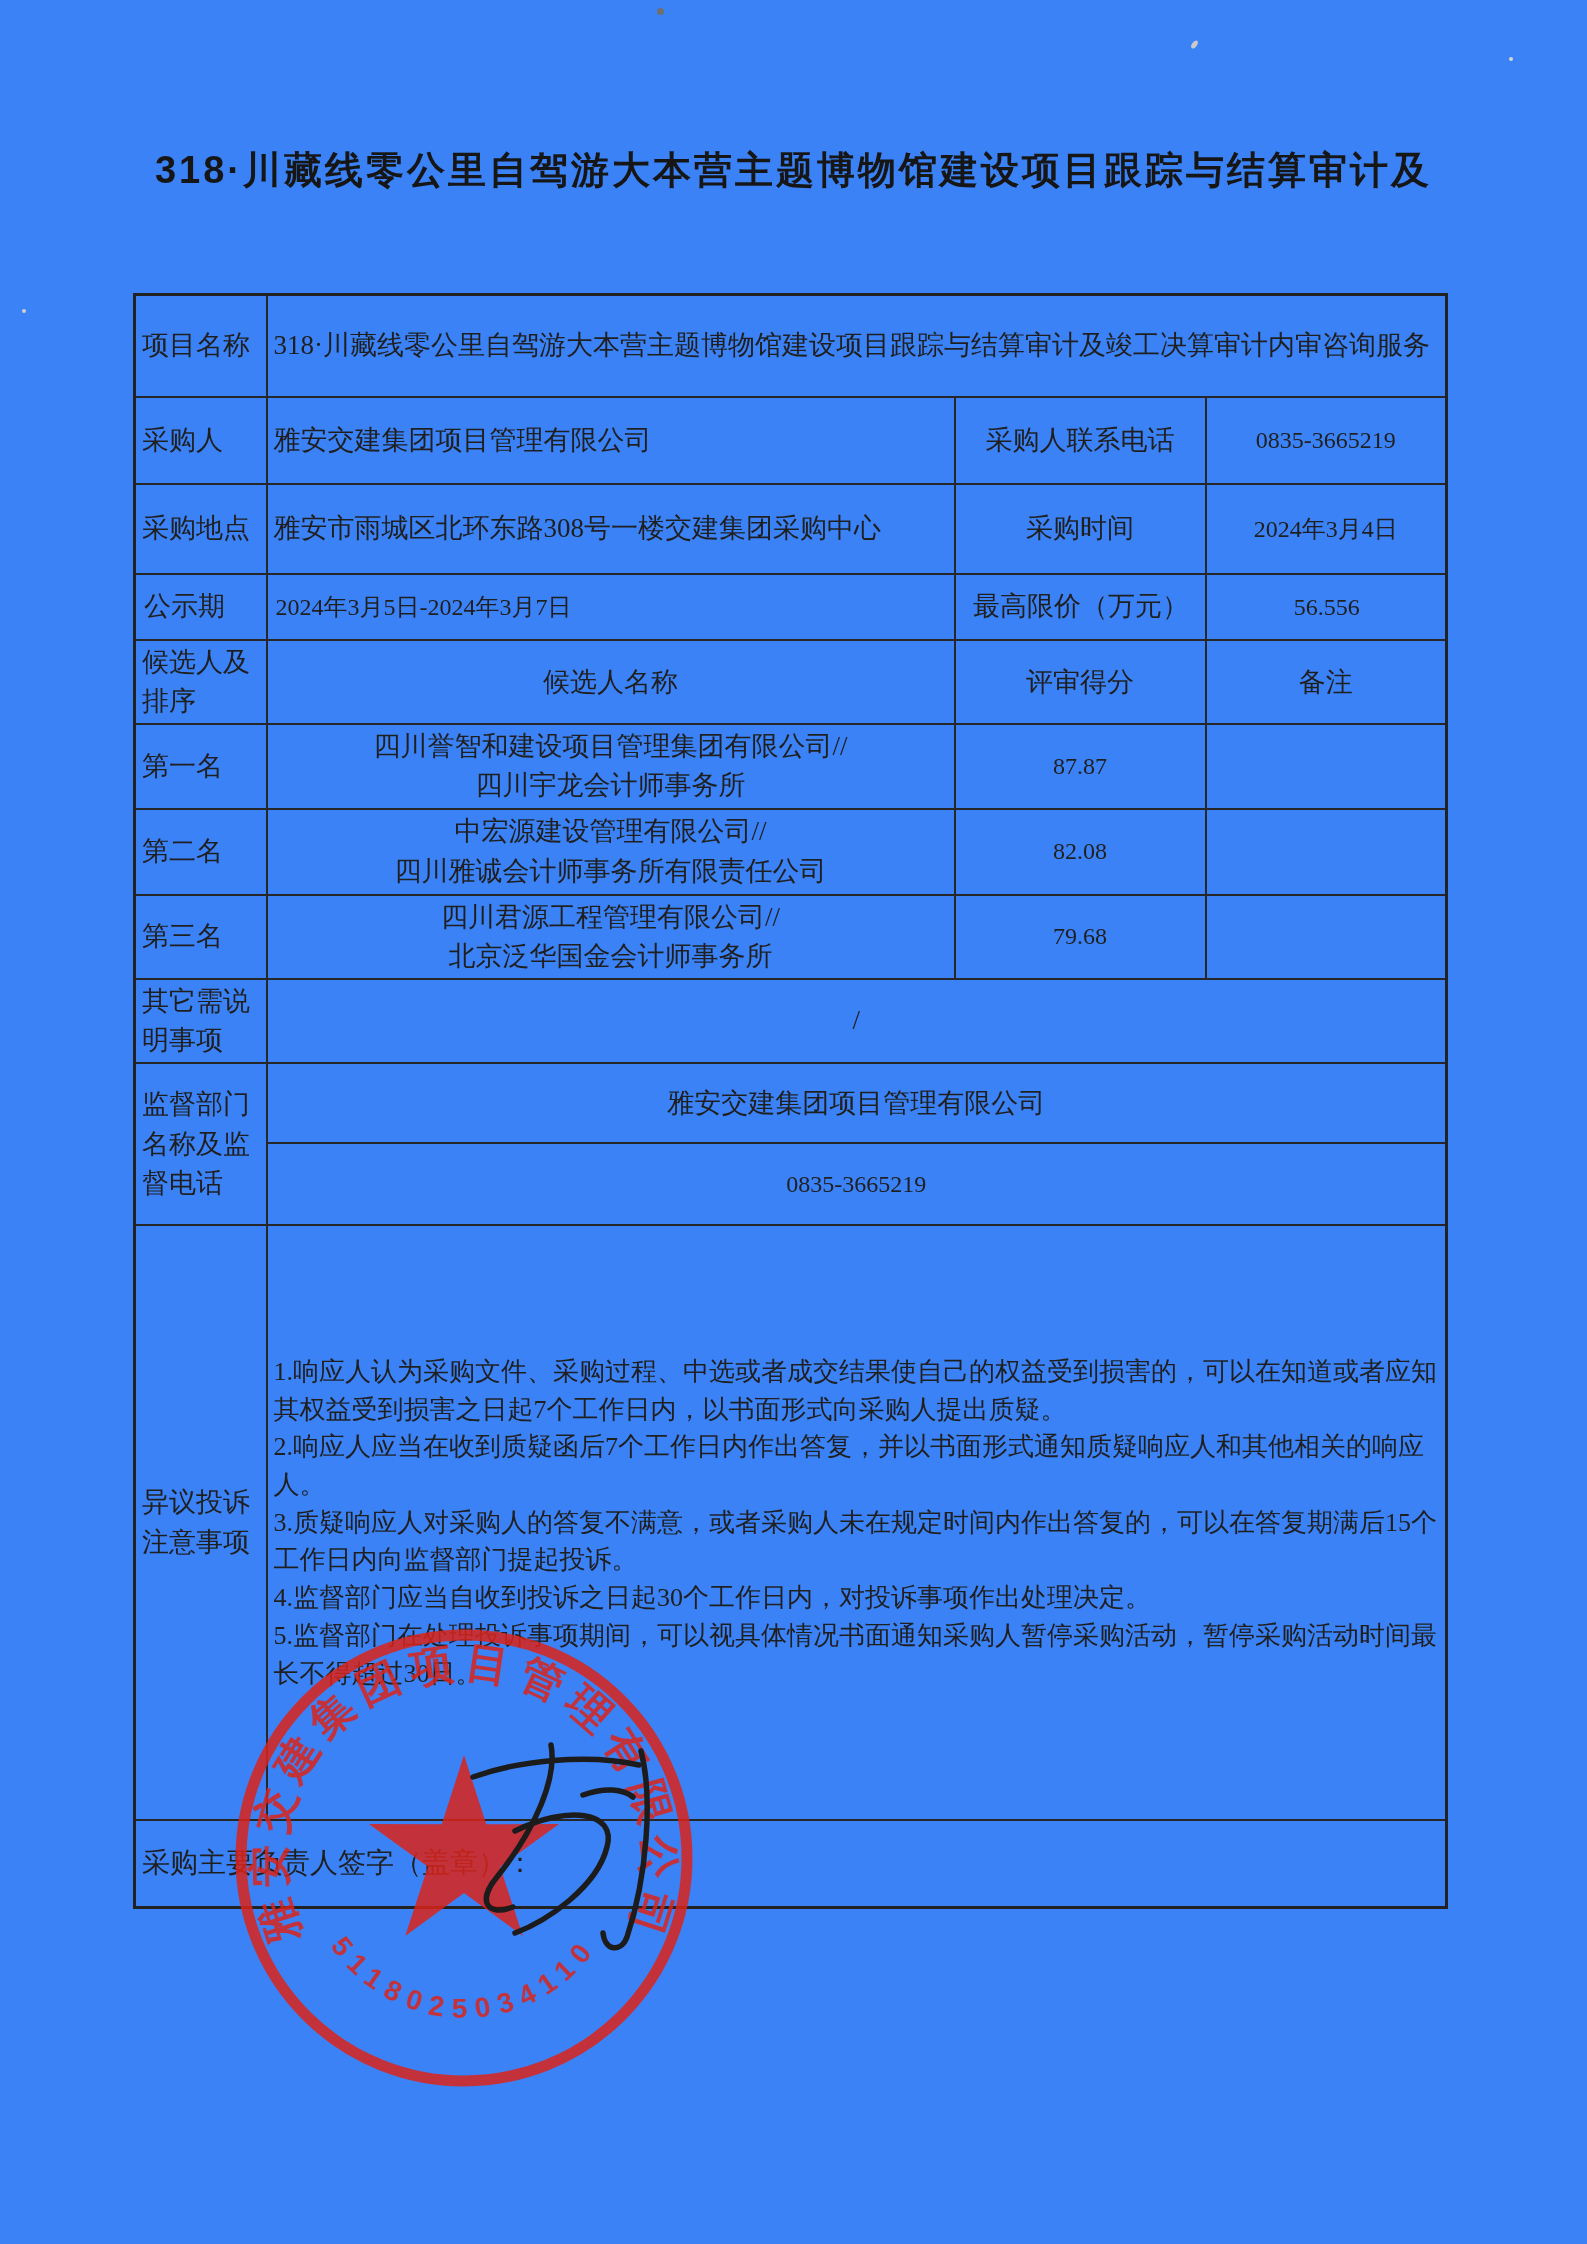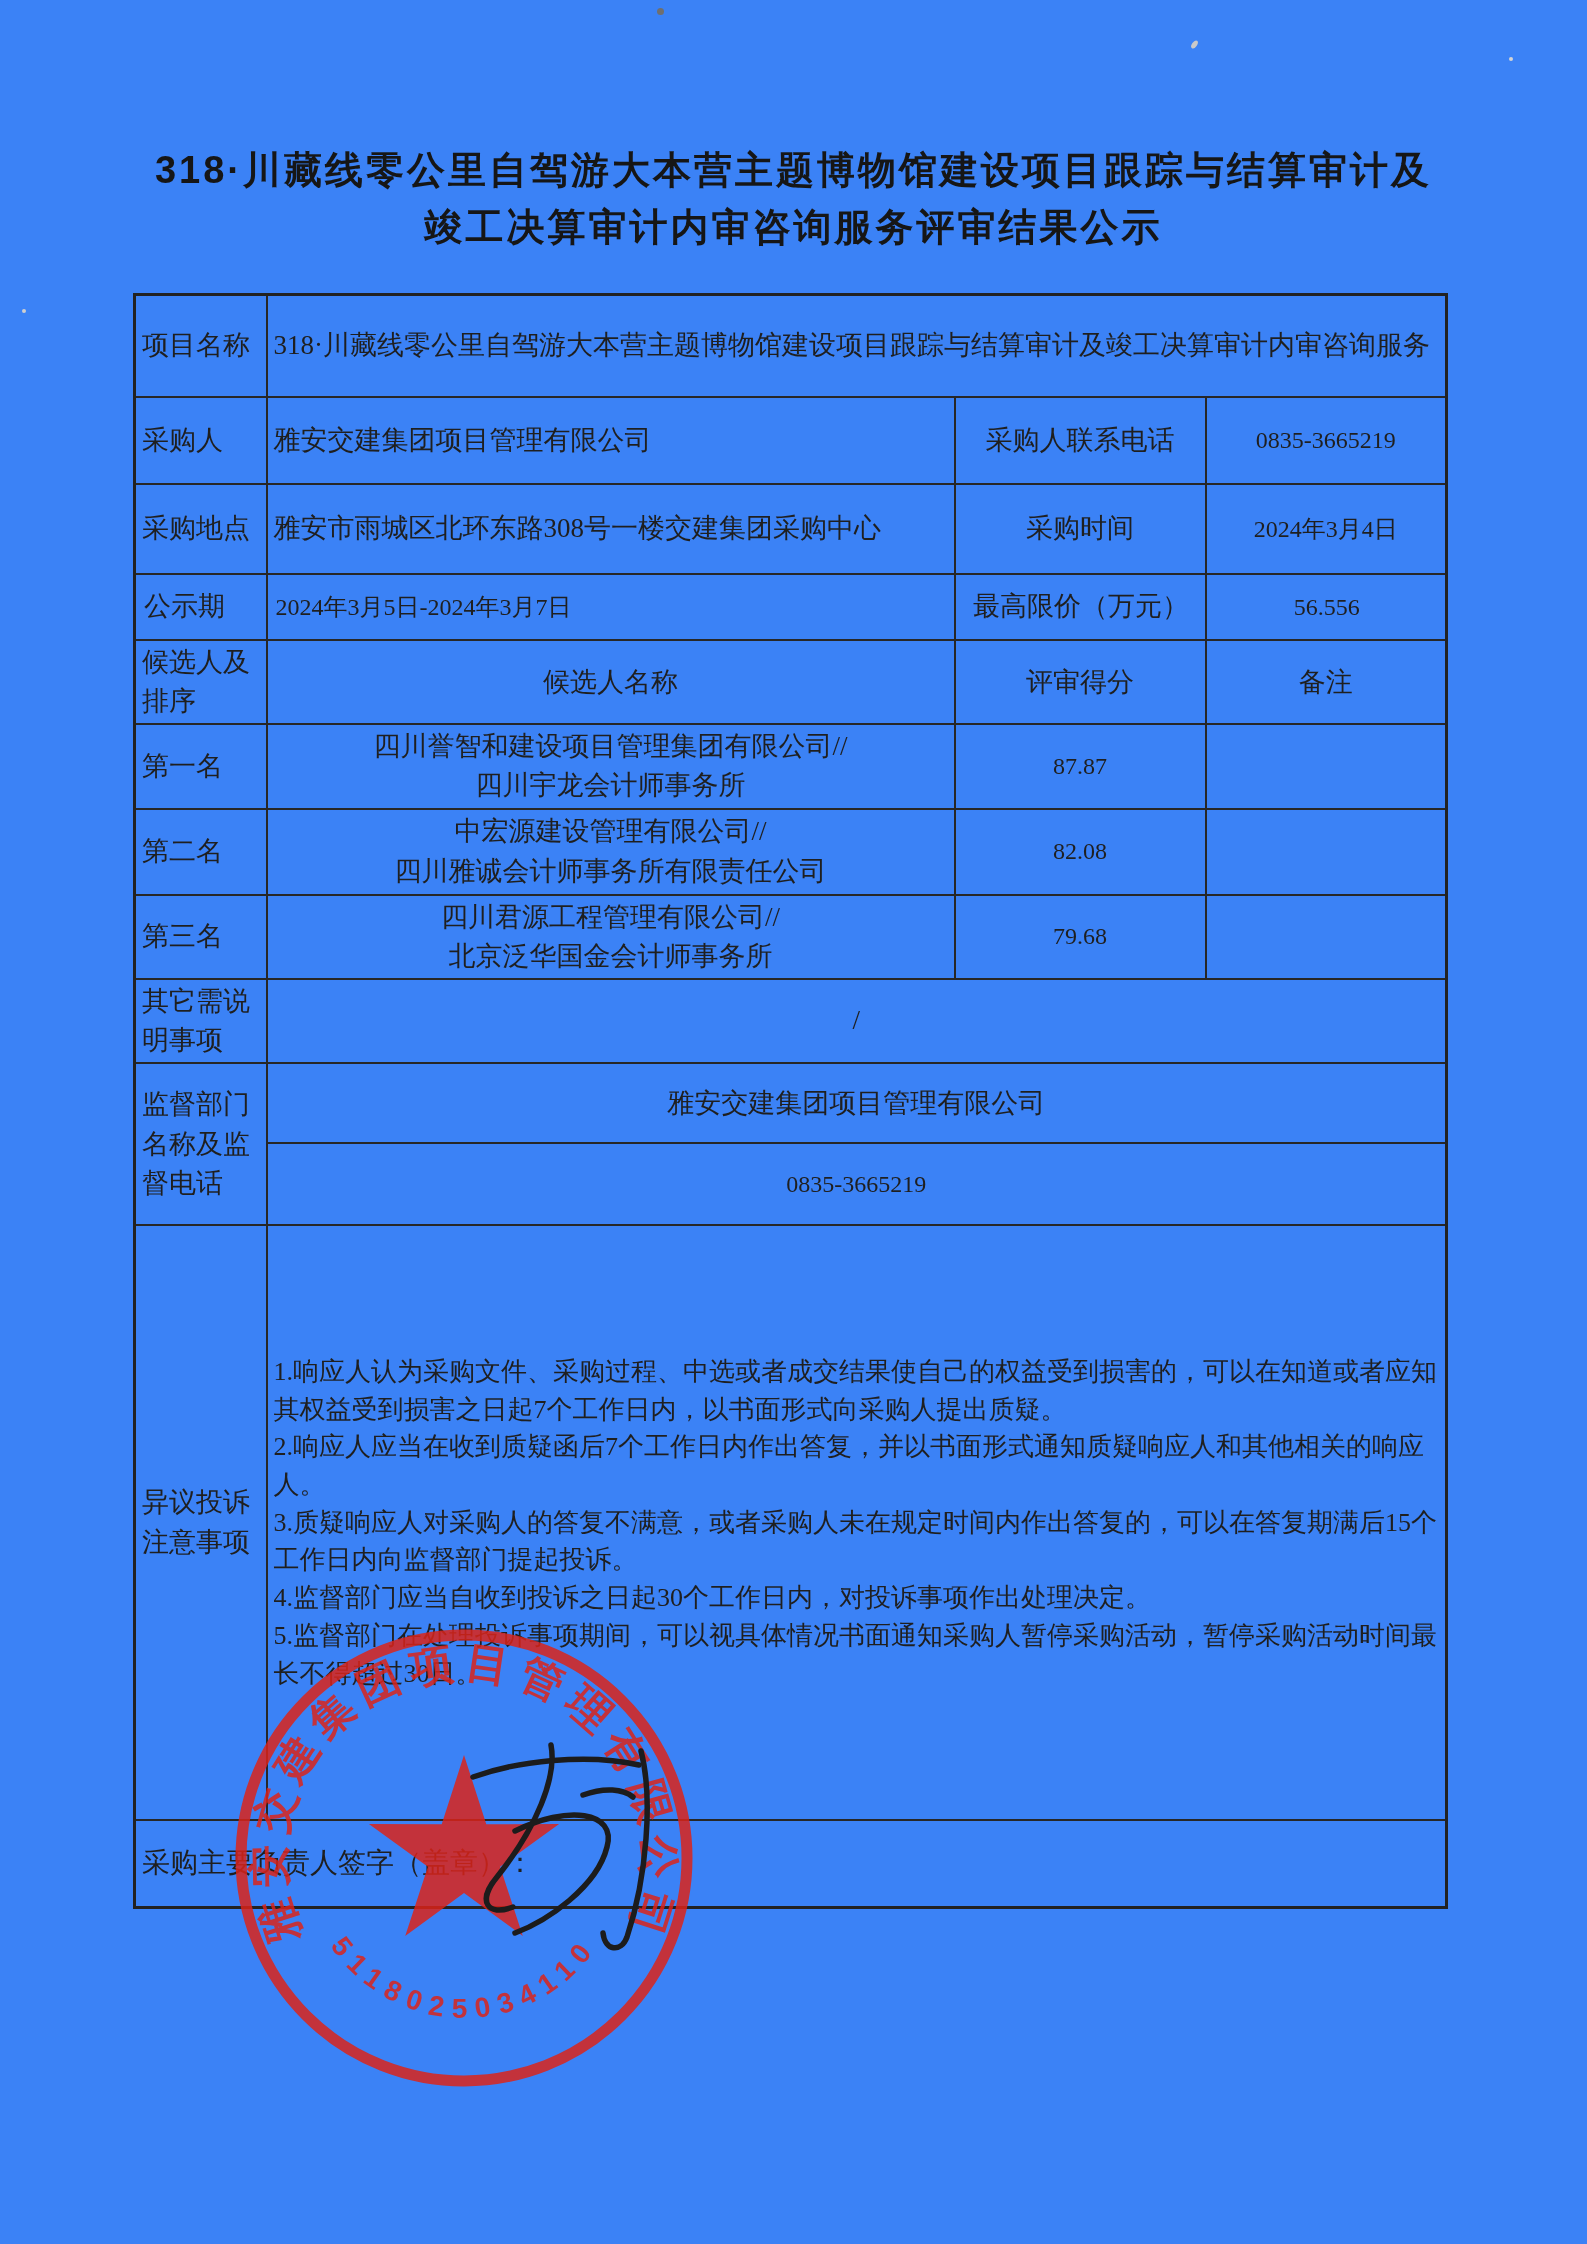--- a/index.html
+++ b/index.html
@@ -80,21 +80,20 @@
   .sp3{left:22px;top:309px;width:4px;height:4px;background:#cfcfcf;}
   .sp4{left:1509px;top:57px;width:4px;height:4px;background:#d4d4d4;}
 </style>
 </head>
 <body>
 
 <div class="page">
 
   <div class="doc-title">
     <div>318·川藏线零公里自驾游大本营主题博物馆建设项目跟踪与结算审计及</div>
-    <div>竣工决算审计内审咨询服务评审结果公示</div>
   </div>
 
   <table class="main">
     <colgroup>
       <col style="width:132px">
         <col style="width:688px">
         <col style="width:251px">
         <col style="width:241px">
     </colgroup>
     <tbody>

